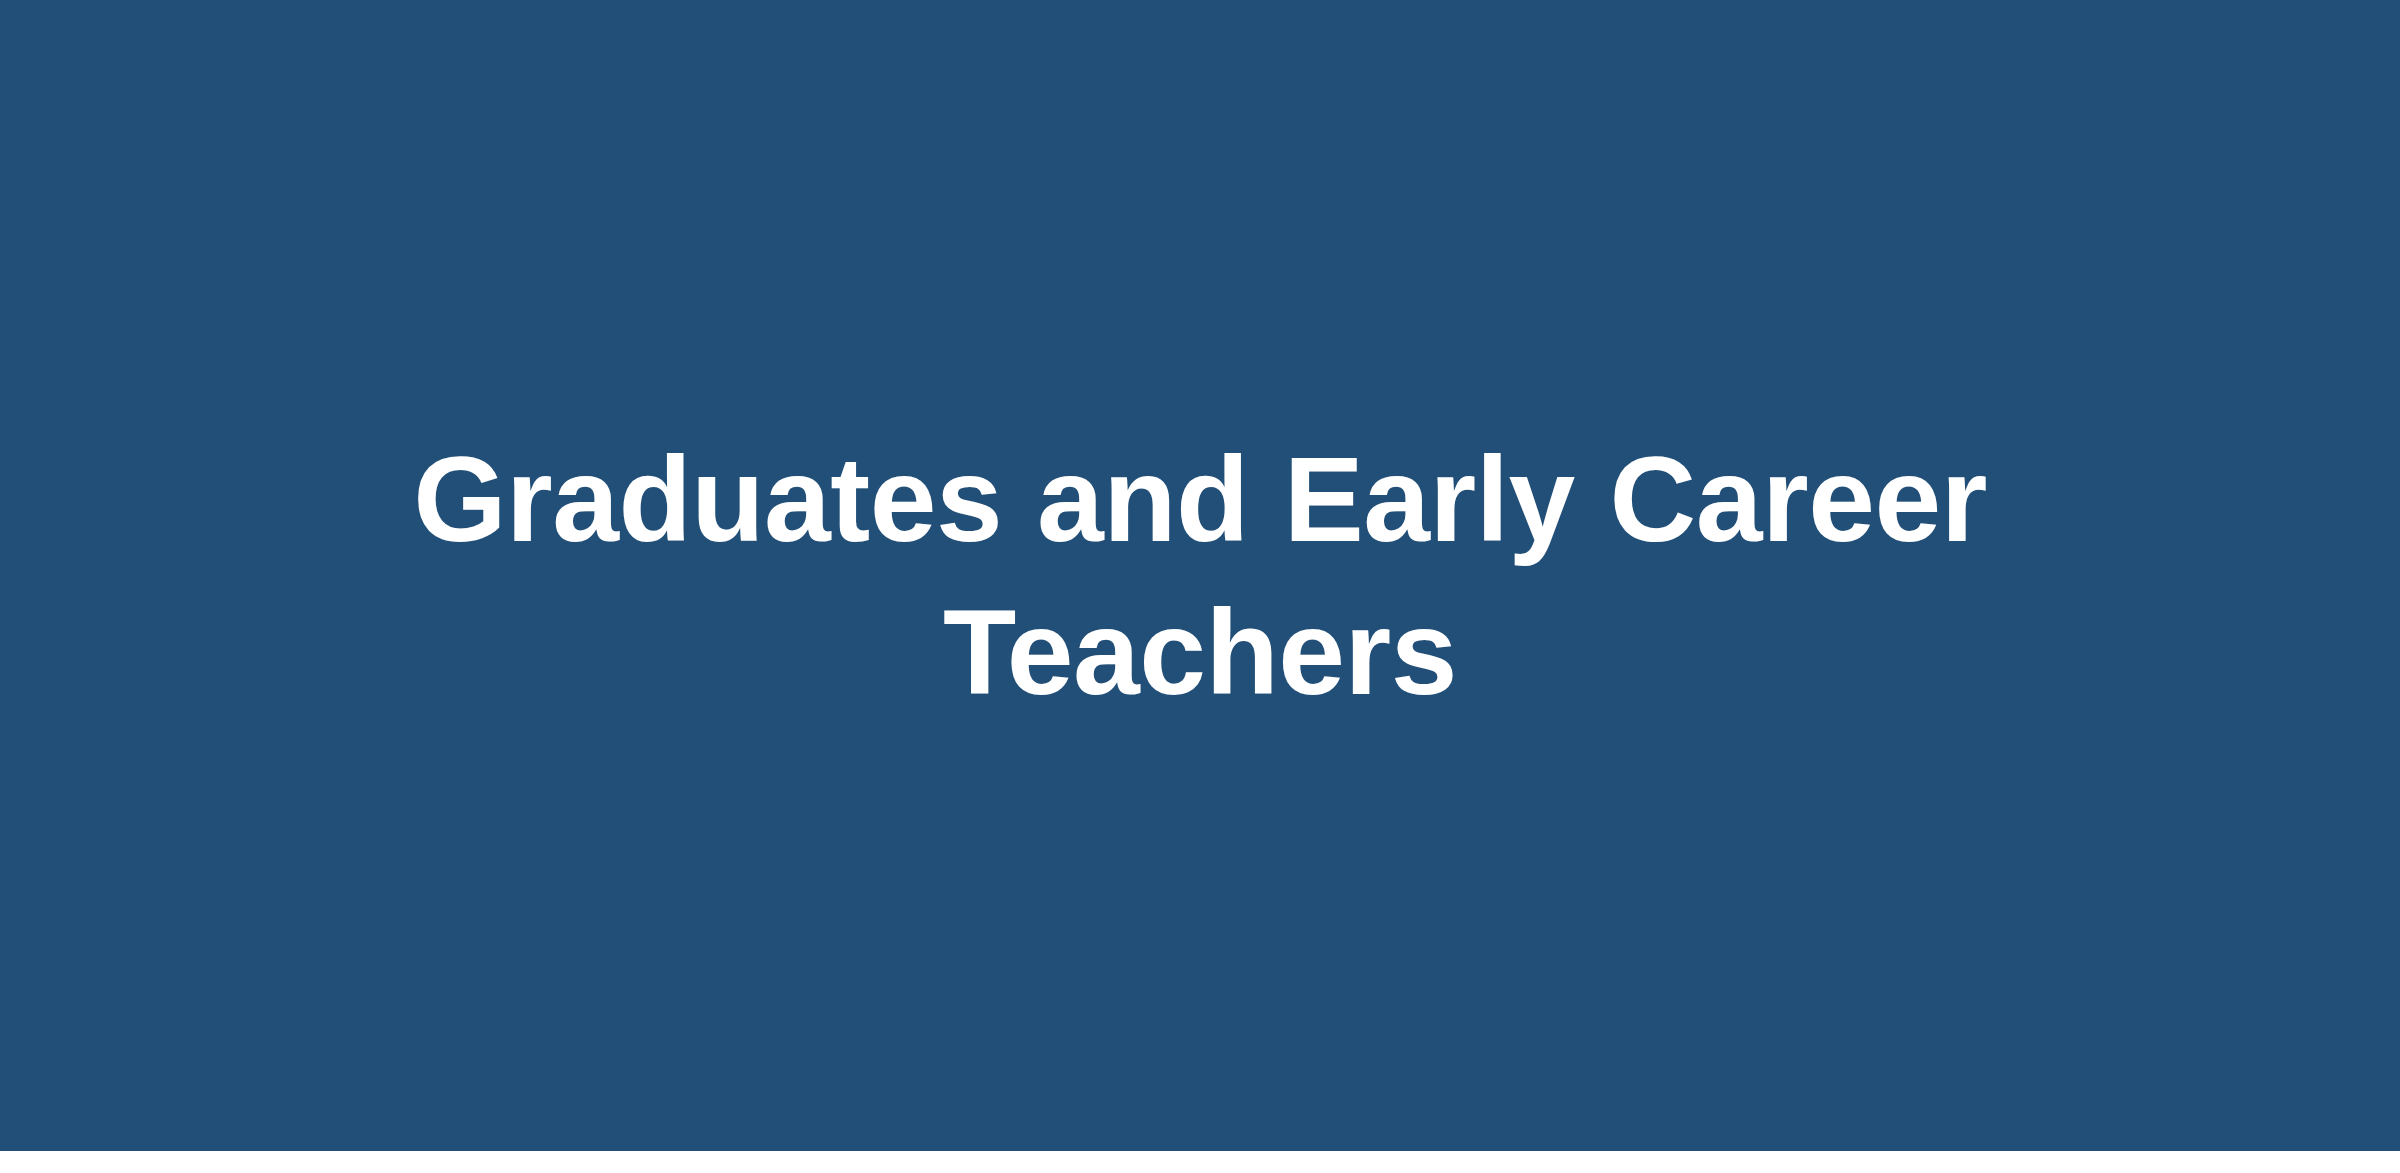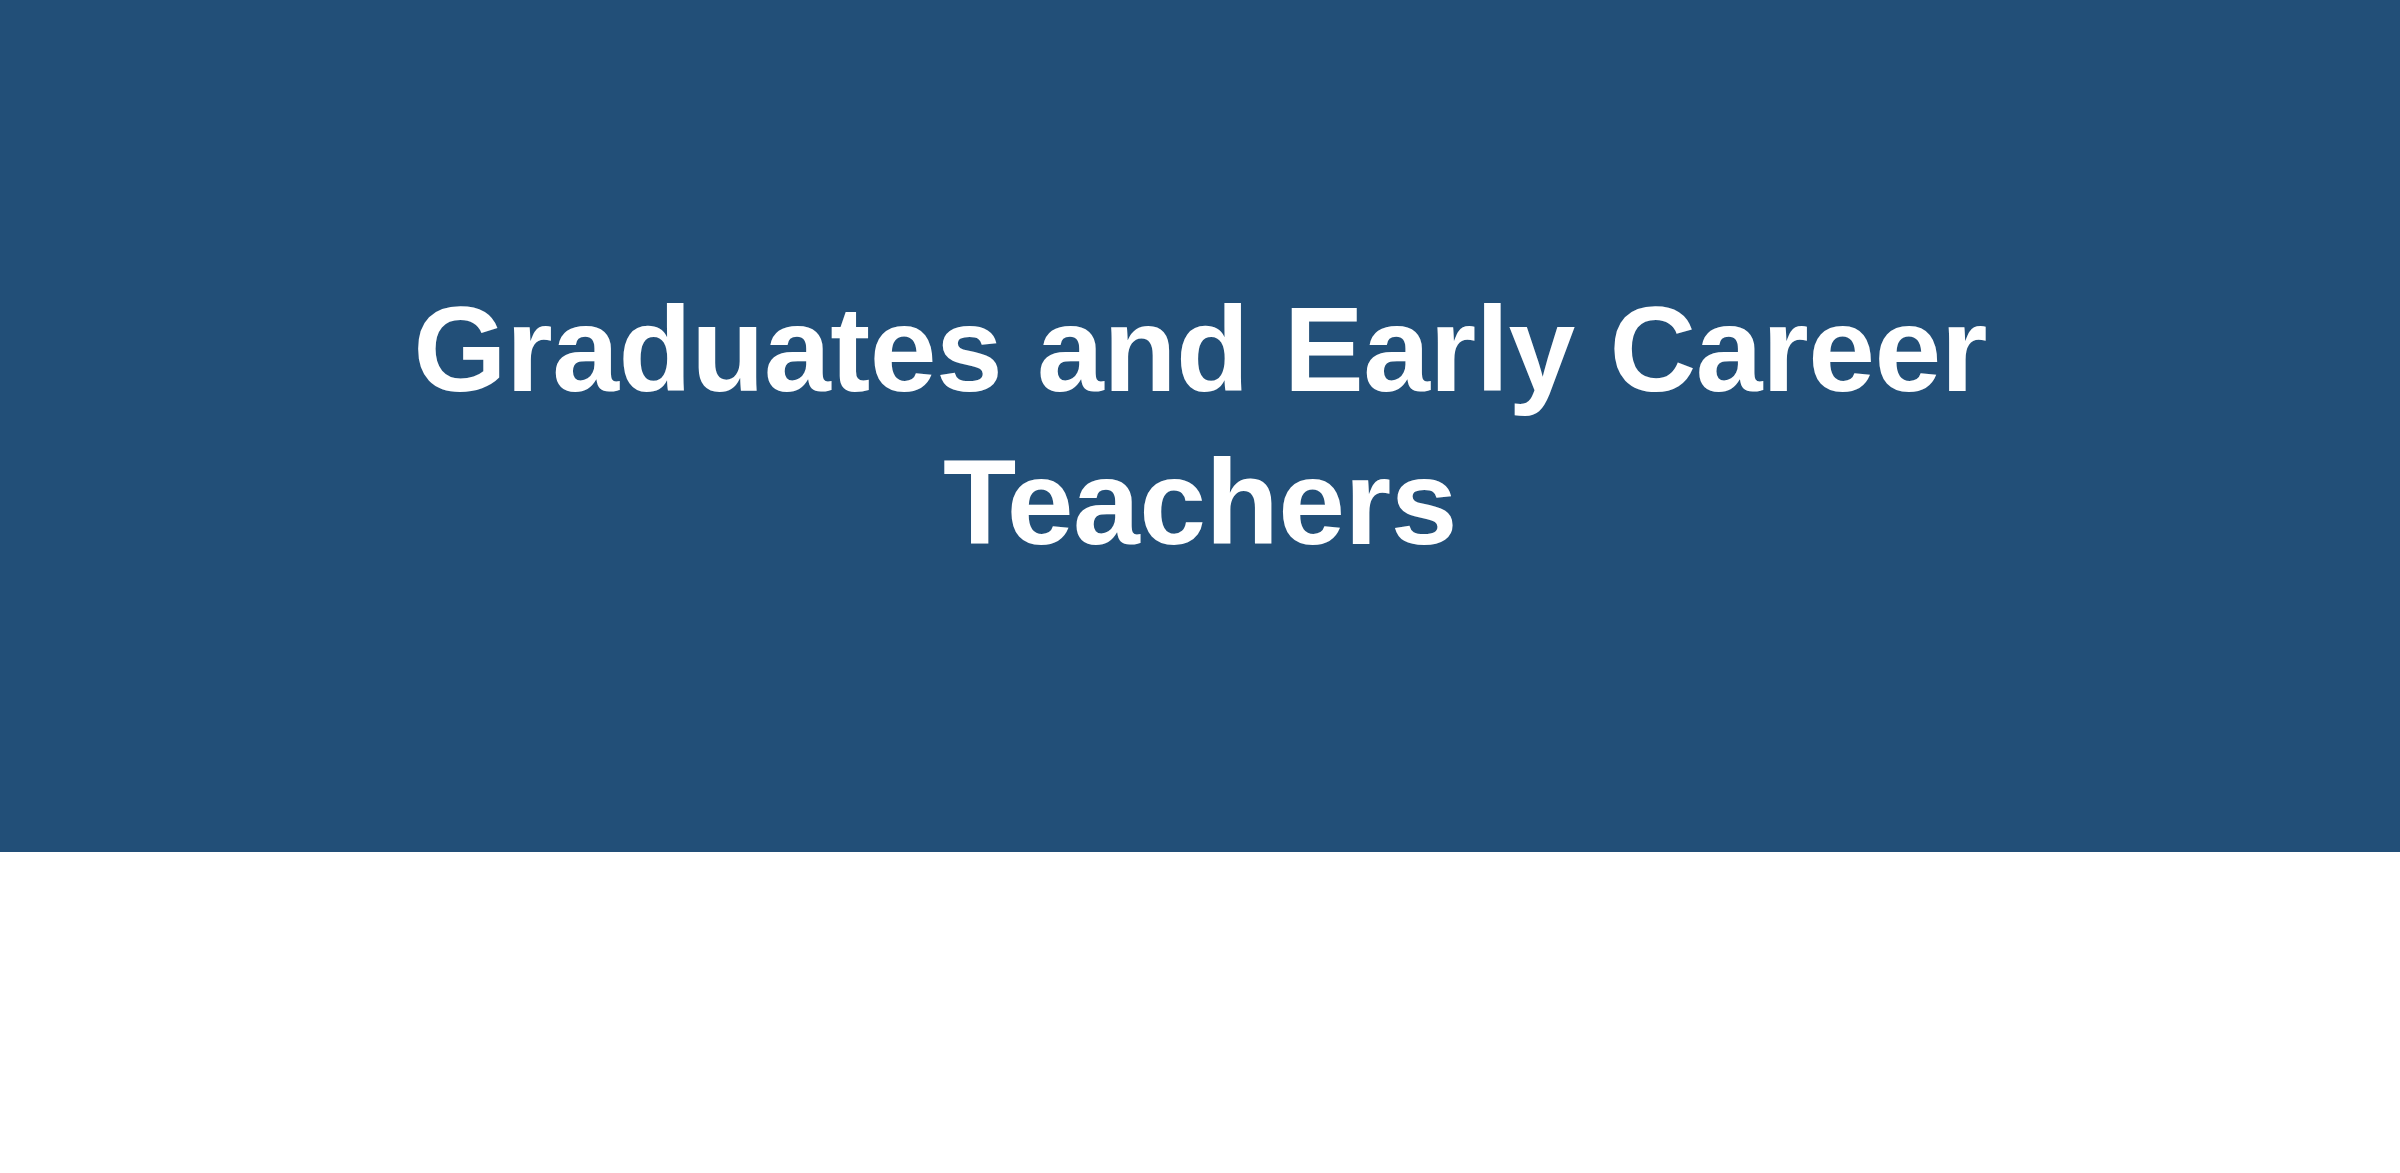--- a/index.html
+++ b/index.html
@@ -14,21 +14,21 @@
     overflow: hidden;
     font-family: "Liberation Sans", sans-serif;
     -webkit-font-smoothing: antialiased;
   }
 
   
   .banner {
     position: relative;
     box-sizing: border-box;
     width: 2400px;
-    height: 852px;
+    height: 1151px;
     background: #224F78;      
     display: flex;
     align-items: center;
     justify-content: center;
     text-align: center;
   }
 
   .banner-inner {
     width: 1700px;
     max-width: 1700px;

